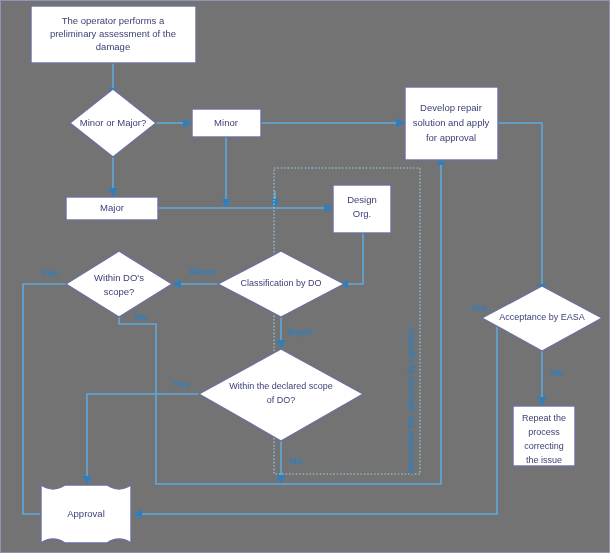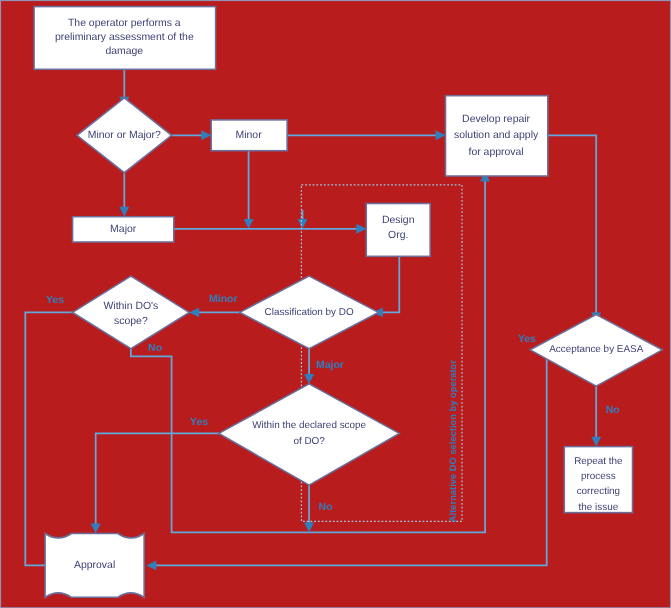--- a/index.html
+++ b/index.html
@@ -10,21 +10,21 @@
   body {
     width: 610px;
     height: 553px;
     font-family: "Liberation Sans", sans-serif;
     overflow: hidden;
   }
   #diagram-root {
     position: relative;
     width: 610px;
     height: 553px;
-    background: #b91c1c;
+    background: #737373;
     box-sizing: border-box;
     border: 1px solid #8f93b5;
   }
   svg#flow {
     display: block;
     width: 610px;
     height: 553px;
   }
   .node-shape {
     fill: #ffffff;

